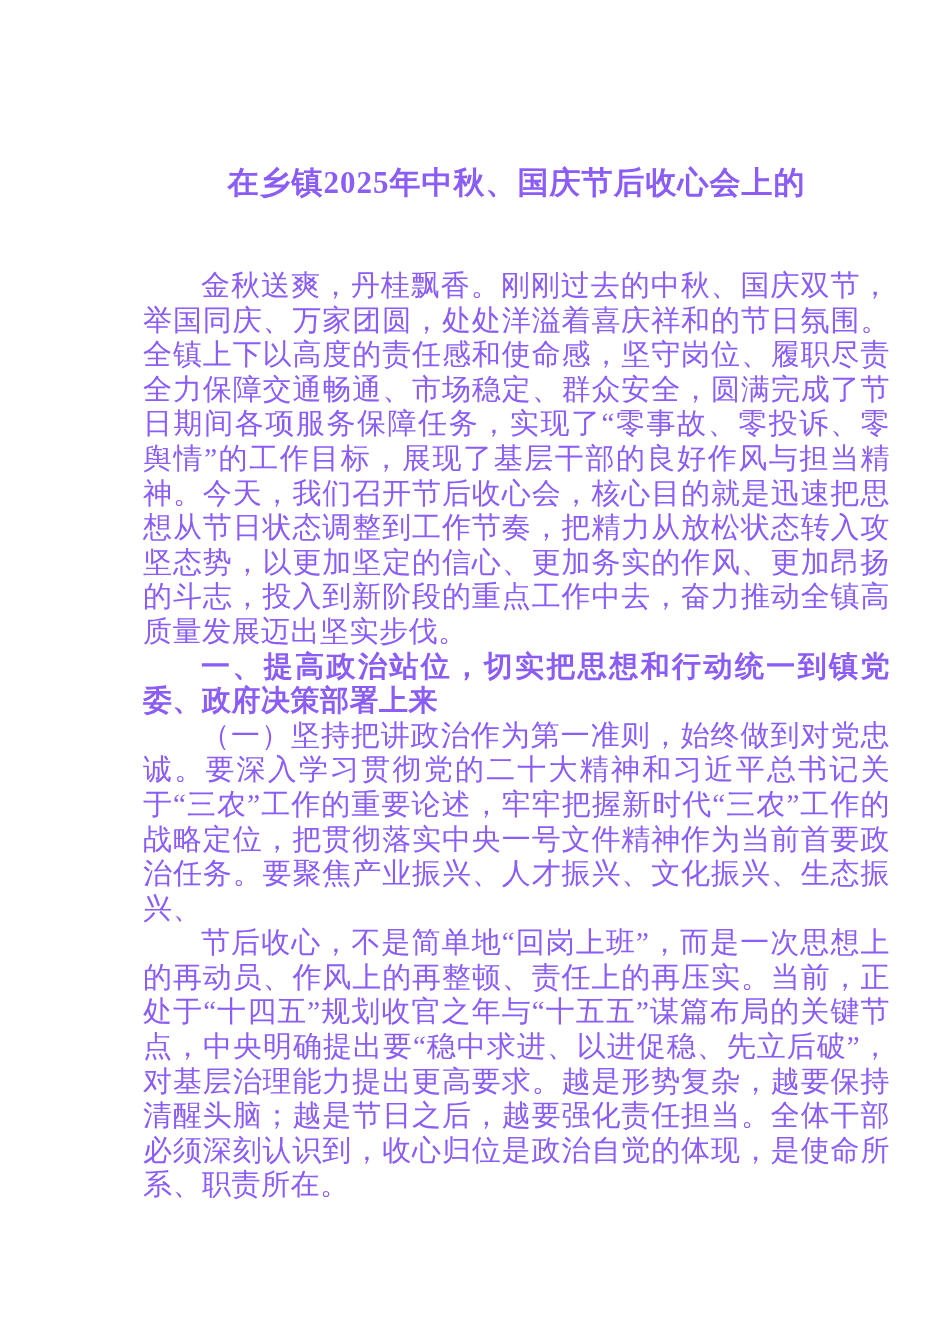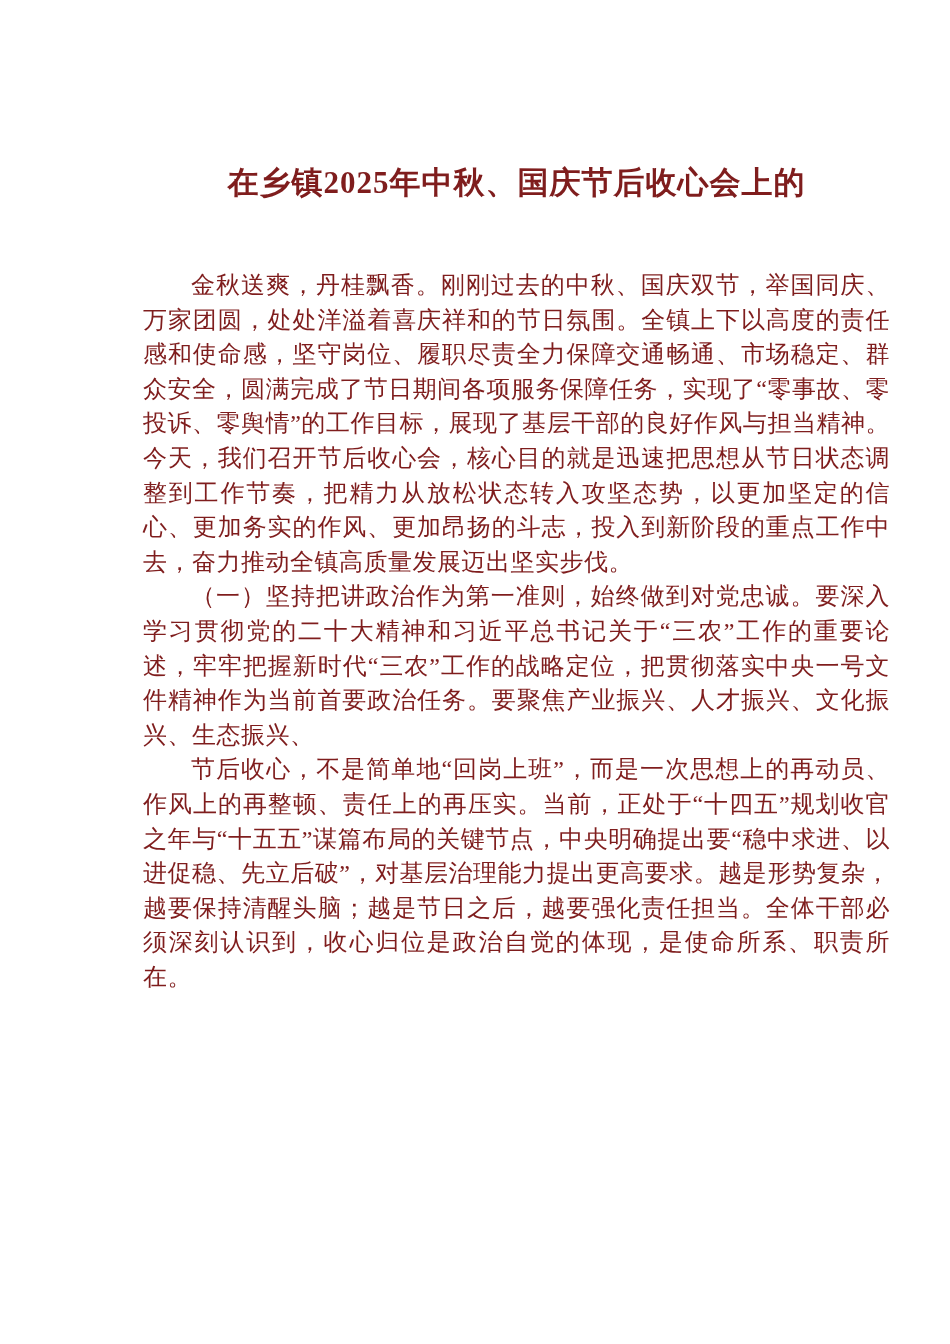--- a/index.html
+++ b/index.html
@@ -7,52 +7,53 @@
       padding: 0;
       background: #ffffff;
     }
     .page {
       position: relative;
       width: 950px;
       height: 1344px;
       box-sizing: border-box;
       padding: 150px 60px 0 143px;
       background: #ffffff;
-      color: #7f1d1d;
+      color: #8b5cf6;
       font-family: "Liberation Serif", "DejaVu Serif", serif;
       overflow: hidden;
     }
     .doc-title {
       font-size: 31px;
       font-weight: 700;
       text-align: center;
       line-height: 66px;
       letter-spacing: 1px;
     }
     .doc-body {
       margin-top: 52px;
     }
     .doc-body p {
       margin: 0;
-      font-size: 24px;
+      font-size: 29px;
       line-height: 34.6px;
       text-align: justify;
       text-justify: inter-ideograph;
       text-indent: 2em;
       letter-spacing: 0.5px;
     }
     .doc-body p.heading {
       font-weight: 700;
     }
   </style>
 </head>
 <body>
 
 <div class="page">
   <div class="doc-title">
     <div>在乡镇2025年中秋、国庆节后收心会上的</div>
   </div>
   <div class="doc-body">
     <p>金秋送爽，丹桂飘香。刚刚过去的中秋、国庆双节，举国同庆、万家团圆，处处洋溢着喜庆祥和的节日氛围。全镇上下以高度的责任感和使命感，坚守岗位、履职尽责全力保障交通畅通、市场稳定、群众安全，圆满完成了节日期间各项服务保障任务，实现了“零事故、零投诉、零舆情”的工作目标，展现了基层干部的良好作风与担当精神。今天，我们召开节后收心会，核心目的就是迅速把思想从节日状态调整到工作节奏，把精力从放松状态转入攻坚态势，以更加坚定的信心、更加务实的作风、更加昂扬的斗志，投入到新阶段的重点工作中去，奋力推动全镇高质量发展迈出坚实步伐。</p>
+    <p class="heading">一、提高政治站位，切实把思想和行动统一到镇党委、政府决策部署上来</p>
     <p>（一）坚持把讲政治作为第一准则，始终做到对党忠诚。要深入学习贯彻党的二十大精神和习近平总书记关于“三农”工作的重要论述，牢牢把握新时代“三农”工作的战略定位，把贯彻落实中央一号文件精神作为当前首要政治任务。要聚焦产业振兴、人才振兴、文化振兴、生态振兴、</p>
     <p>节后收心，不是简单地“回岗上班”，而是一次思想上的再动员、作风上的再整顿、责任上的再压实。当前，正处于“十四五”规划收官之年与“十五五”谋篇布局的关键节点，中央明确提出要“稳中求进、以进促稳、先立后破”，对基层治理能力提出更高要求。越是形势复杂，越要保持清醒头脑；越是节日之后，越要强化责任担当。全体干部必须深刻认识到，收心归位是政治自觉的体现，是使命所系、职责所在。</p>
   </div>
 </div>
 
 </body></html>

